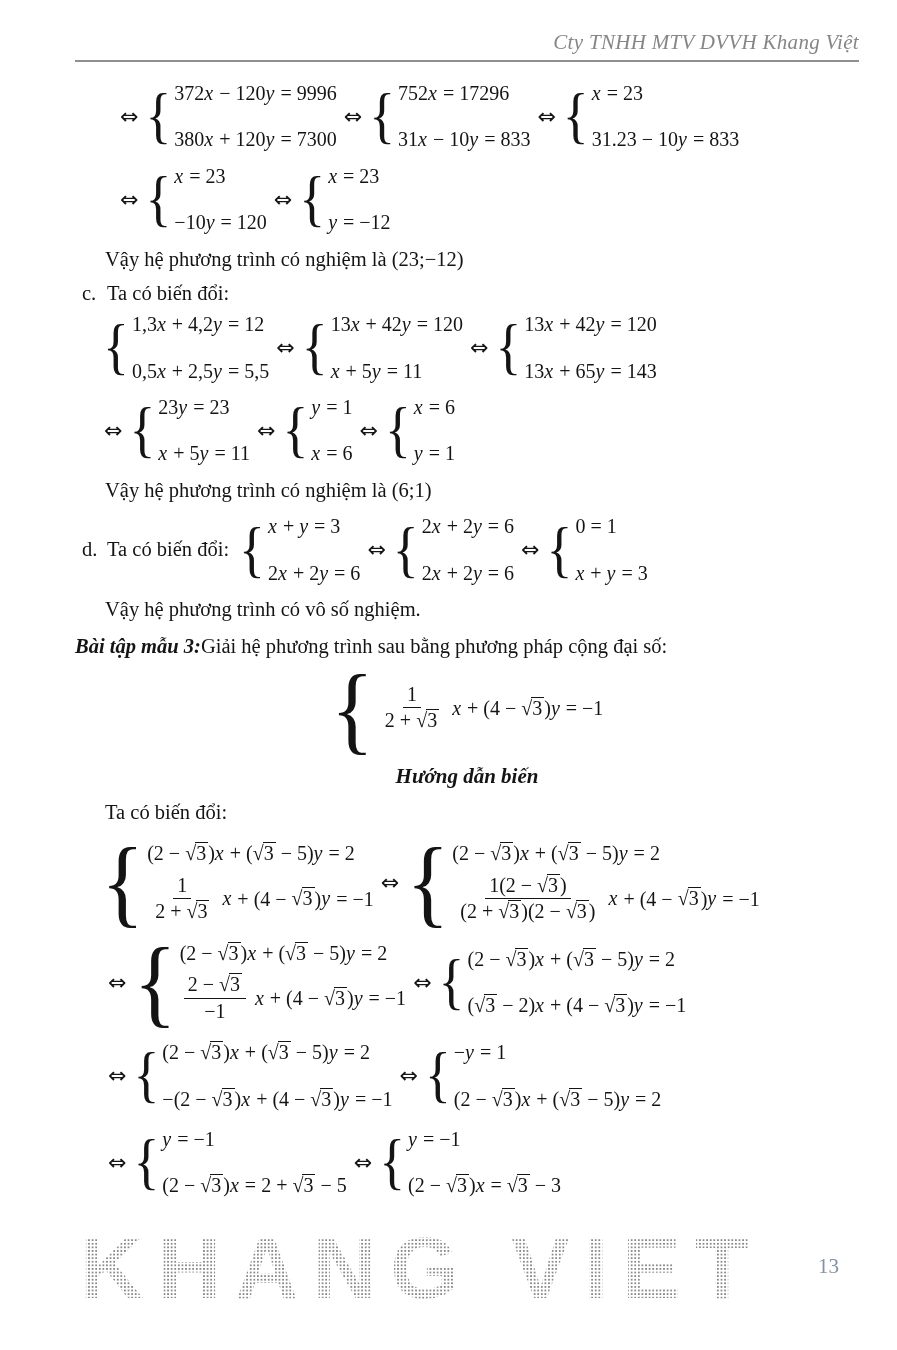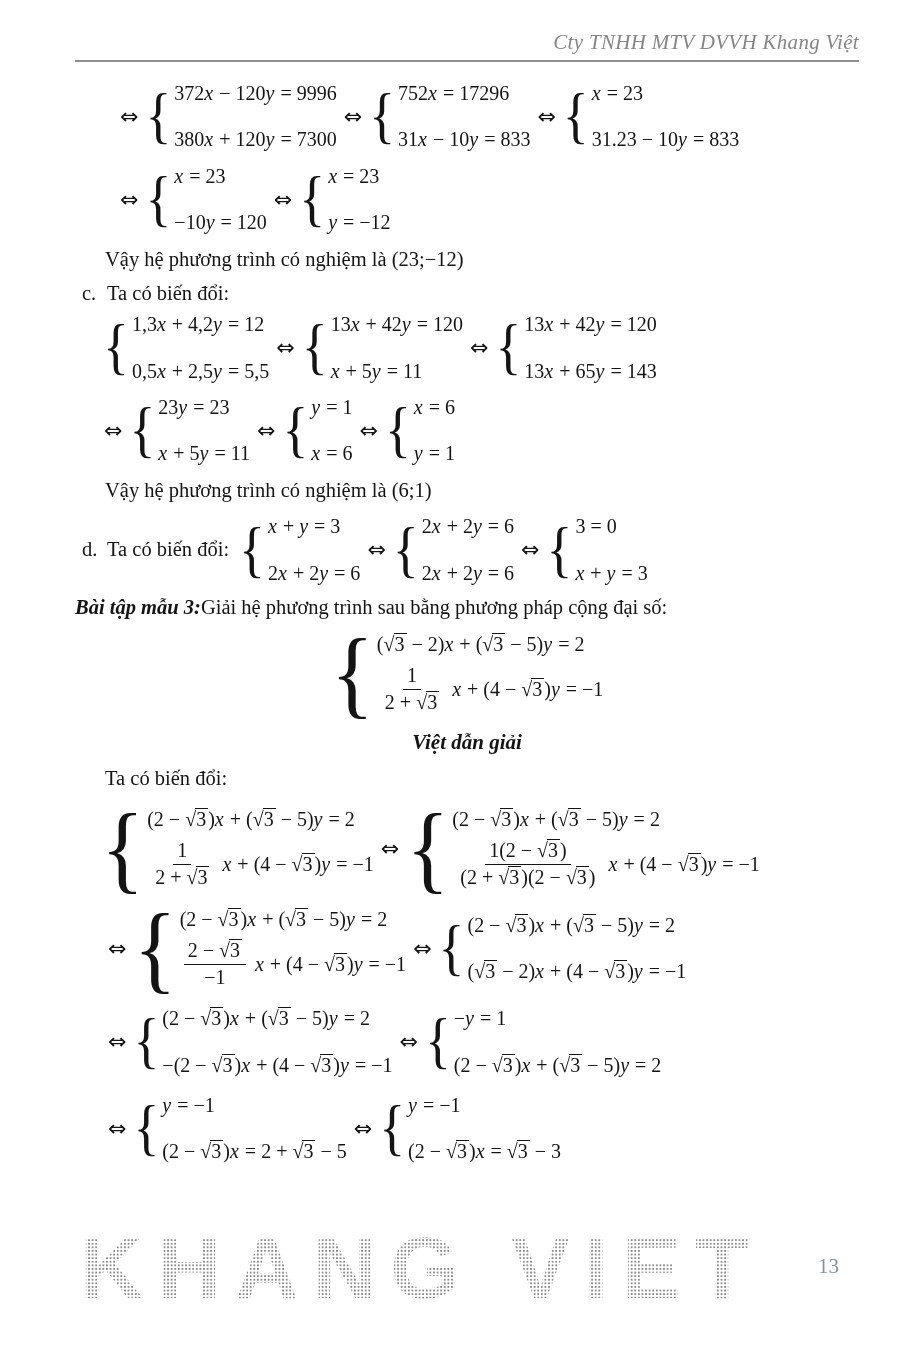--- a/index.html
+++ b/index.html
@@ -188,46 +188,46 @@
           <span class="brace">{</span>
           <span class="rows">
             <span class="row">2<i>x</i> + 2<i>y</i> = 6</span>
             <span class="row">2<i>x</i> + 2<i>y</i> = 6</span>
           </span>
         </span>
         <span class="arr">⇔</span>
         <span class="sys">
           <span class="brace">{</span>
           <span class="rows">
-            <span class="row">3 = 0</span>
+            <span class="row">0 = 1</span>
             <span class="row"><i>x</i> + <i>y</i> = 3</span>
           </span>
         </span>
       </div>
   </div>
 
+  <p class="para indent">Vậy hệ phương trình có vô số nghiệm.</p>
 
   <p class="para example">
     <span class="ex-label">Bài tập mẫu 3:</span><span>Giải hệ phương trình sau bằng phương pháp cộng đại số:</span>
   </p>
 
   <div class="mline centered">
       <span class="sys tall">
         <span class="brace">{</span>
         <span class="rows">
-          <span class="row">(<span class="sq"><span class="sqs">√</span><span class="sqv">3</span></span> − 2)<i>x</i> + (<span class="sq"><span class="sqs">√</span><span class="sqv">3</span></span> − 5)<i>y</i> = 2</span>
           <span class="row"><span class="fr">
               <span class="fn">1</span>
               <span class="fd">2 + <span class="sq"><span class="sqs">√</span><span class="sqv">3</span></span></span>
             </span> <i>x</i> + (4 − <span class="sq"><span class="sqs">√</span><span class="sqv">3</span></span>)<i>y</i> = −1</span>
         </span>
       </span>
     </div>
 
-  <p class="guide">Việt dẫn giải</p>
+  <p class="guide">Hướng dẫn biến</p>
 
   <p class="para indent">Ta có biến đổi:</p>
 
   <div class="mline ml-big">
       <span class="sys tall">
         <span class="brace">{</span>
         <span class="rows">
           <span class="row">(2 − <span class="sq"><span class="sqs">√</span><span class="sqv">3</span></span>)<i>x</i> + (<span class="sq"><span class="sqs">√</span><span class="sqv">3</span></span> − 5)<i>y</i> = 2</span>
           <span class="row"><span class="fr">
               <span class="fn">1</span>

